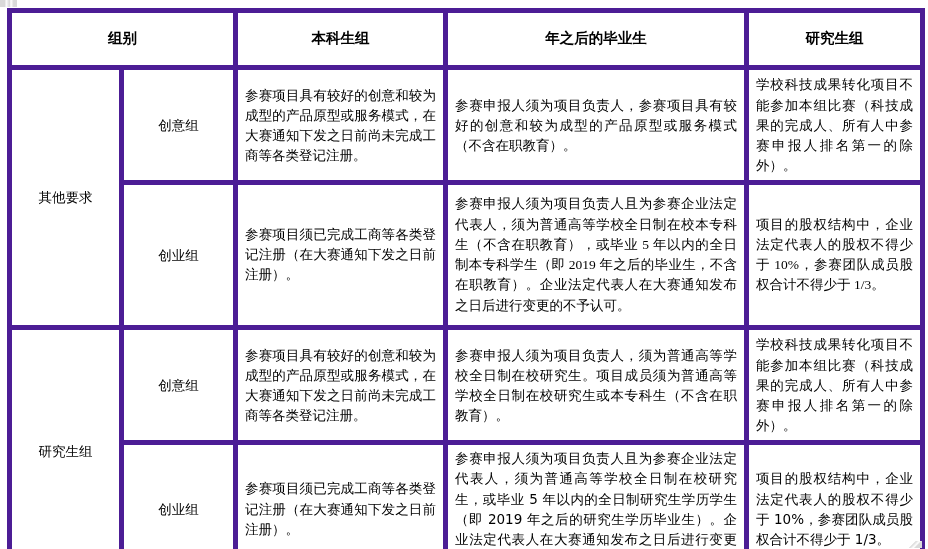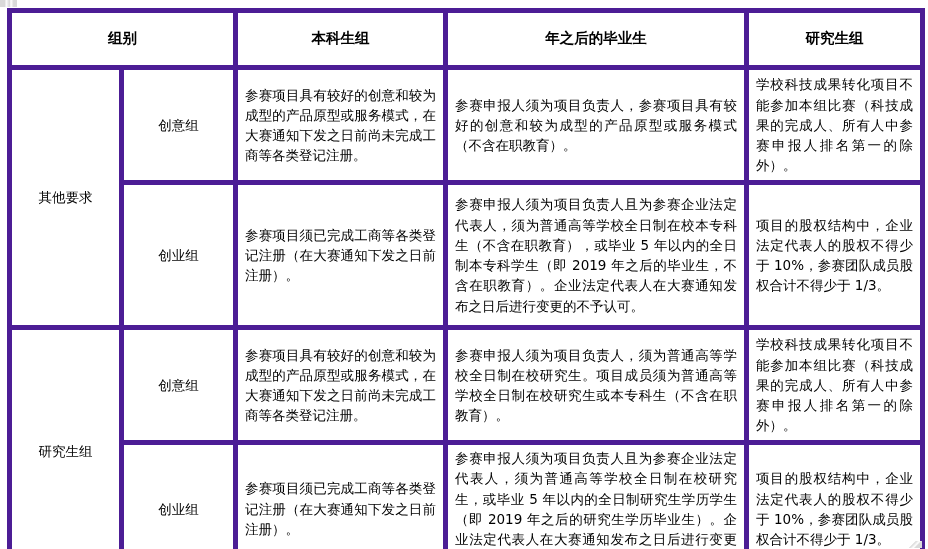--- a/index.html
+++ b/index.html
@@ -47,21 +47,21 @@
     padding: 2px 4px;
   }
   td.center-cell {
     text-align: center;
   }
   td.text-cell {
     text-align: justify;
     text-justify: inter-ideograph;
   }
   tr.row-creative-u td.text-cell { height: 104px; }
-  tr.row-startup-u  td.text-cell { height: 134px; }
+  tr.row-startup-u  td.text-cell { height: 134px; font-family: Liberation Serif, serif; }
   tr.row-creative-g td.text-cell { height: 104px; }
   tr.row-startup-g  td.text-cell { height: 110px; }
   .artifact {
     position: absolute;
     background: #d9d9d9;
   }
   .artifact-tl {
     left: 0; top: 0;
     width: 17px; height: 7px;
     background: linear-gradient(to right, #d9d9d9 30%, #ffffff 35%, #d9d9d9 55%, #ffffff 65%, #d9d9d9 80%);

